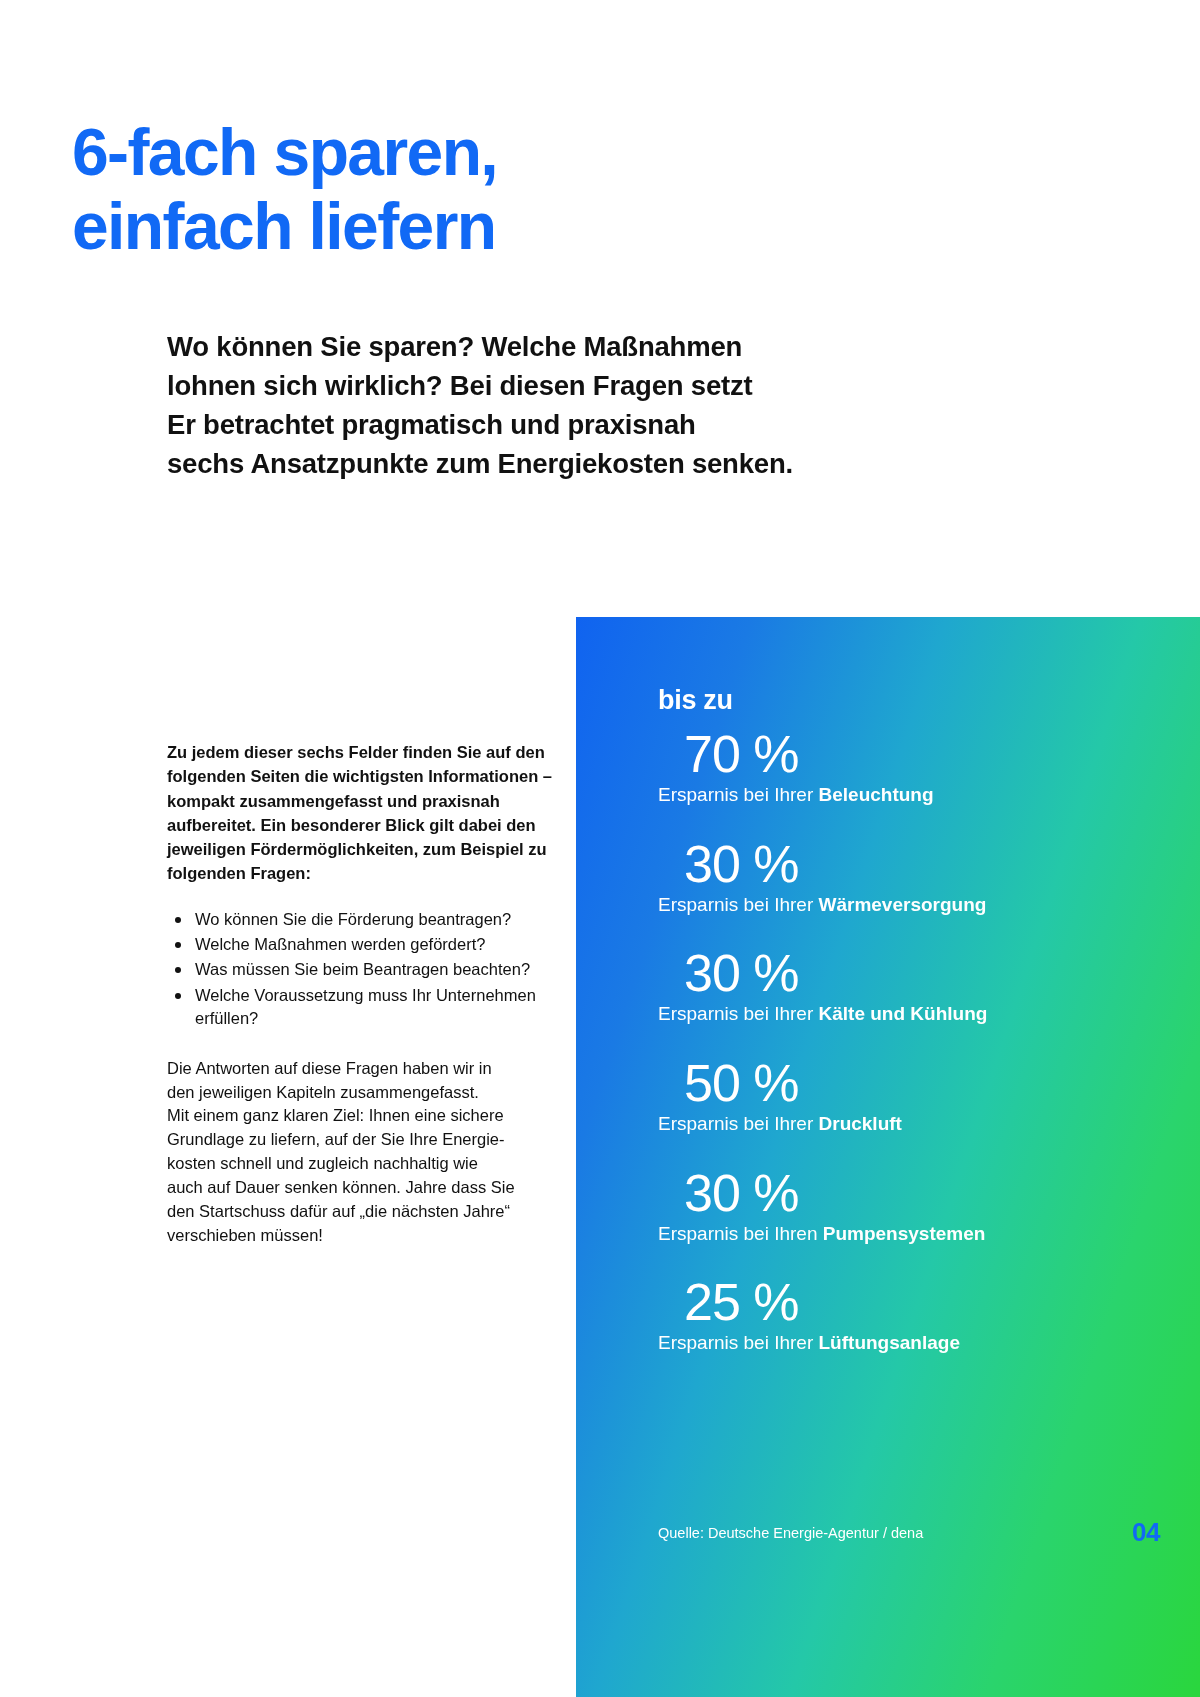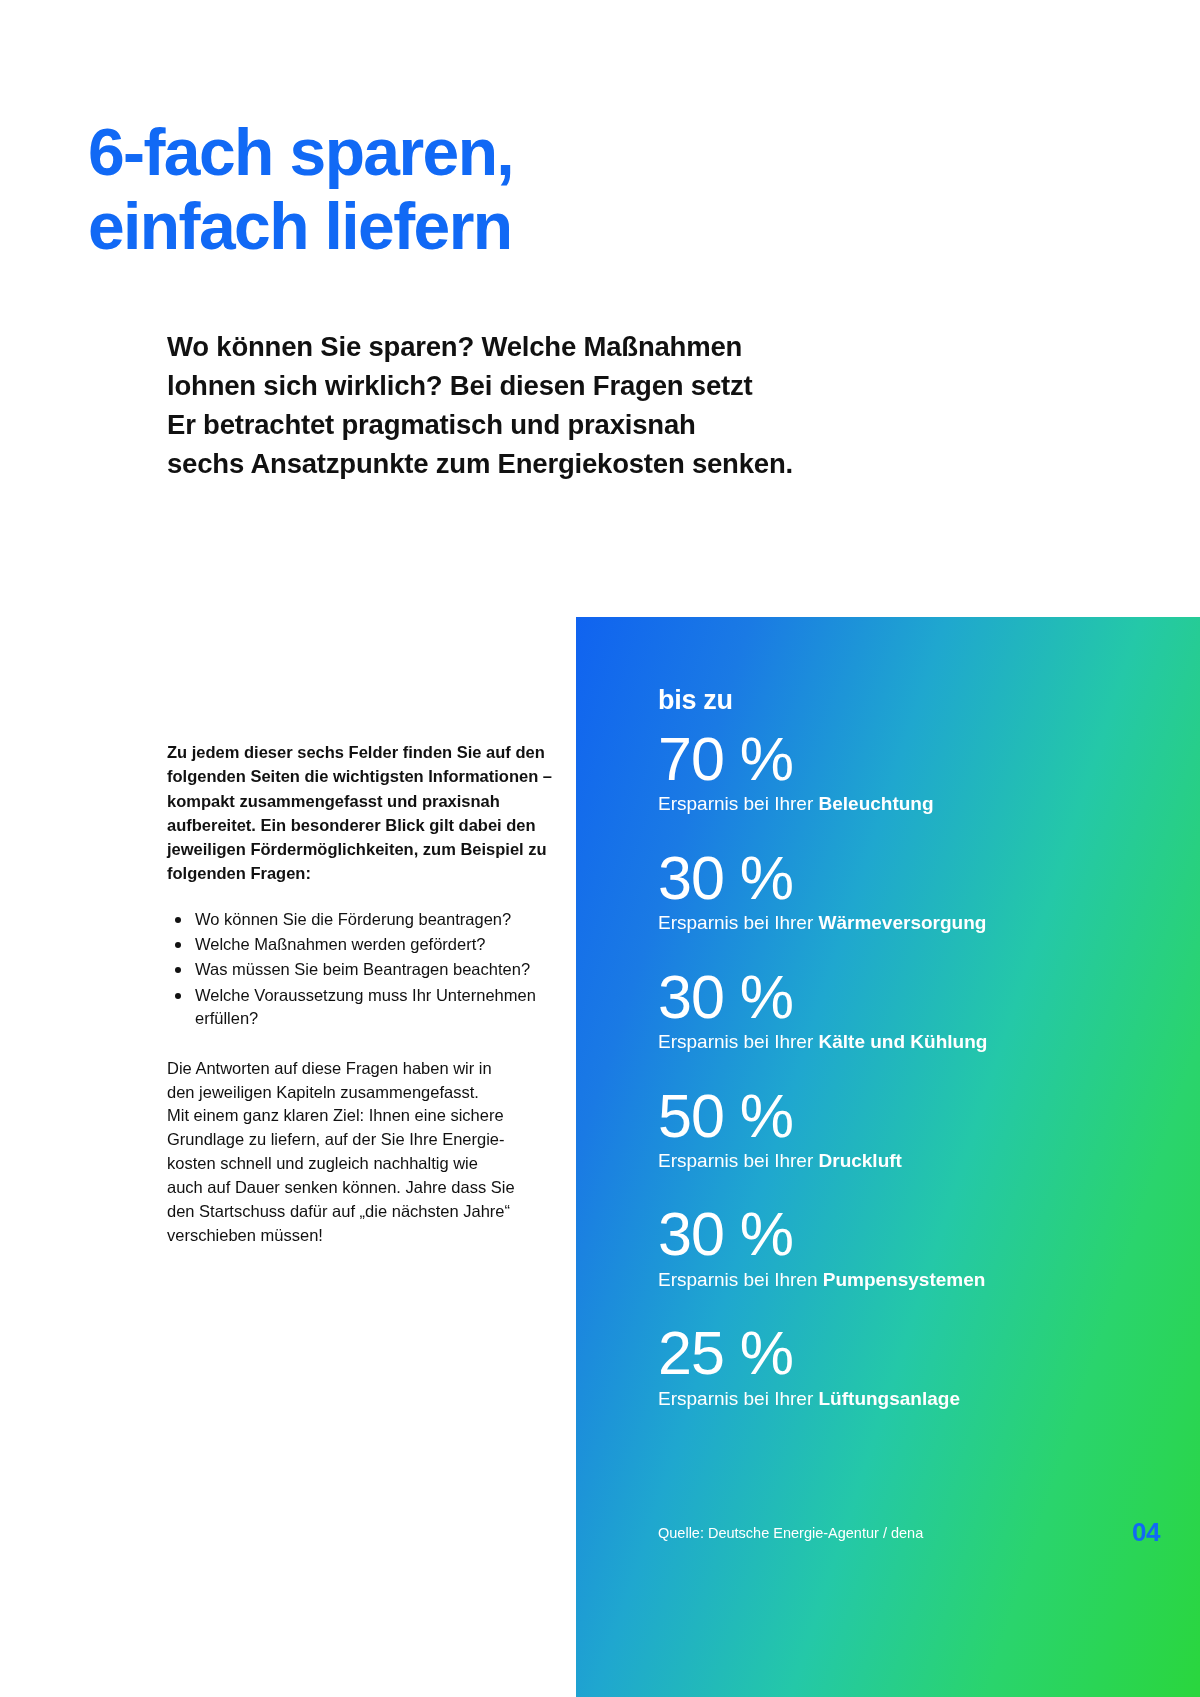--- a/index.html
+++ b/index.html
@@ -28,21 +28,21 @@
     position: absolute;
     left: 72px;
     top: 72px;
     width: 700px;
     font-size: 66px;
     line-height: 1.12;
     font-weight: bold;
     letter-spacing: -1.6px;
     color: #1169f5;
   }
-  .headline .line { display: block; white-space: pre; margin-left: 16px; }
+  .headline .line { display: block; white-space: pre; }
 
   
   .lead {
     position: absolute;
     left: 167px;
     top: 327px;
     width: 930px;
     font-size: 27.5px;
     line-height: 1.42;
     font-weight: bold;
@@ -113,26 +113,27 @@
   }
   .bis-zu {
     font-size: 27px;
     font-weight: bold;
     color: #ffffff;
     margin: 0 0 12px 0;
     letter-spacing: -0.3px;
   }
   .stat { margin-bottom: 30px; }
   .stat-value {
-    font-size: 61px;
+    font-size: 52px;
     font-weight: normal;
     color: #ffffff;
     line-height: 1.02;
     letter-spacing: -1px;
     white-space: pre;
+    margin-left: 26px;
   }
   .stat-label {
     font-size: 19px;
     color: #ffffff;
     line-height: 1.35;
     margin-top: 1px;
   }
   .stat-label b { font-weight: bold; }
   .stat-label .second-line { display: block; font-weight: bold; }
 

